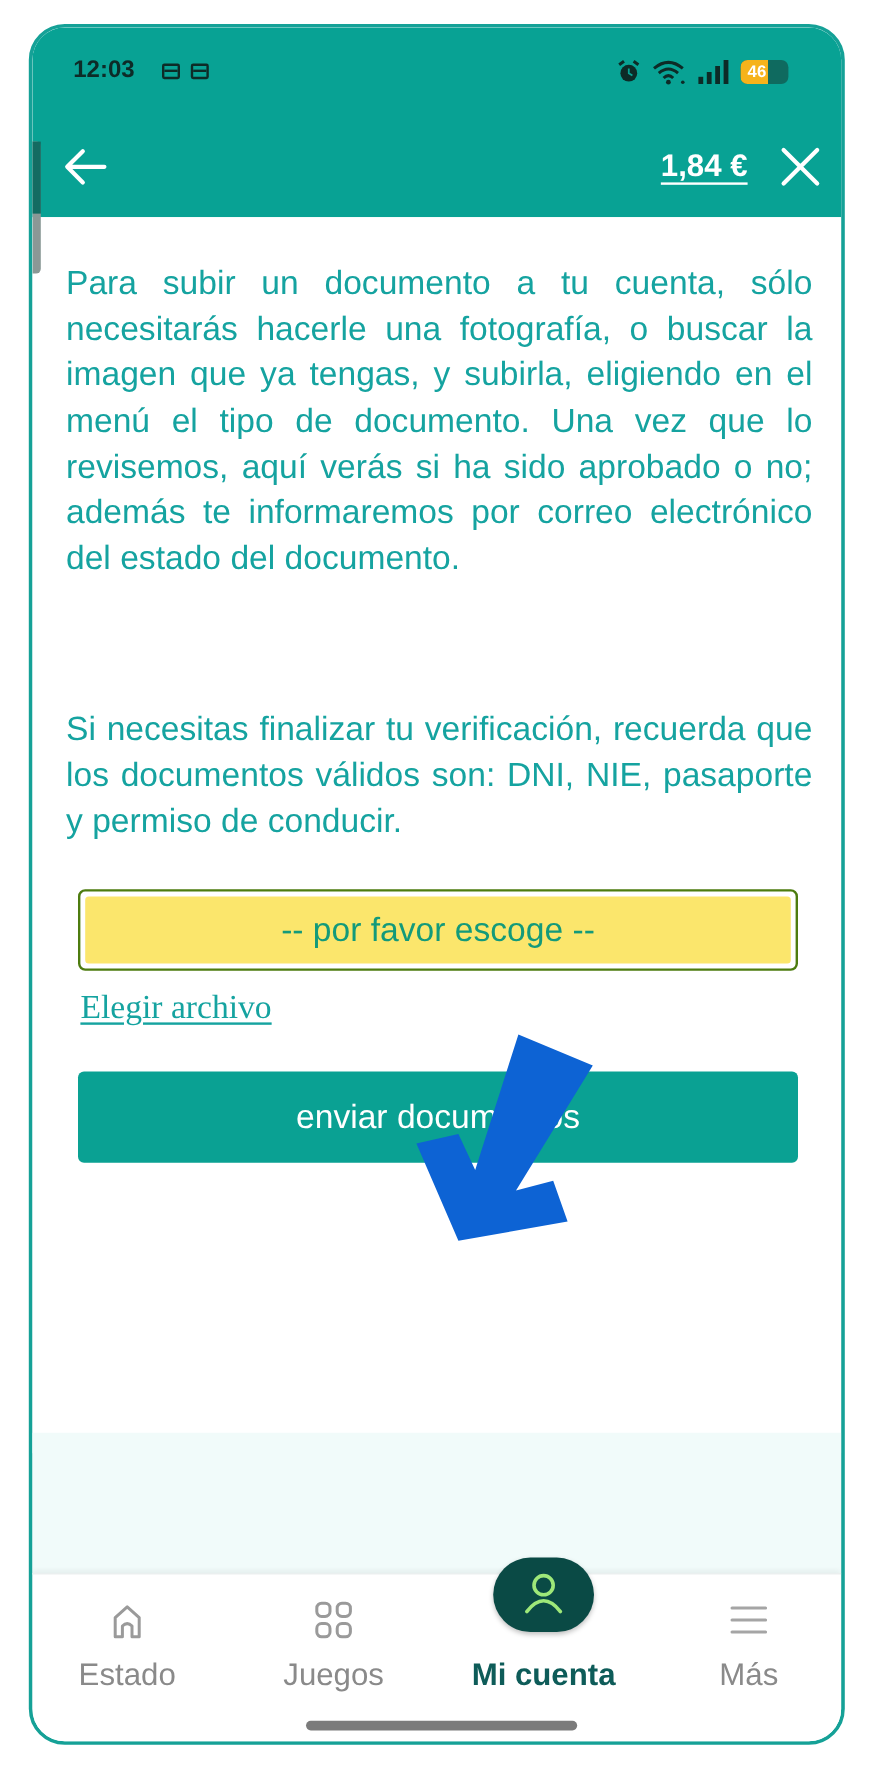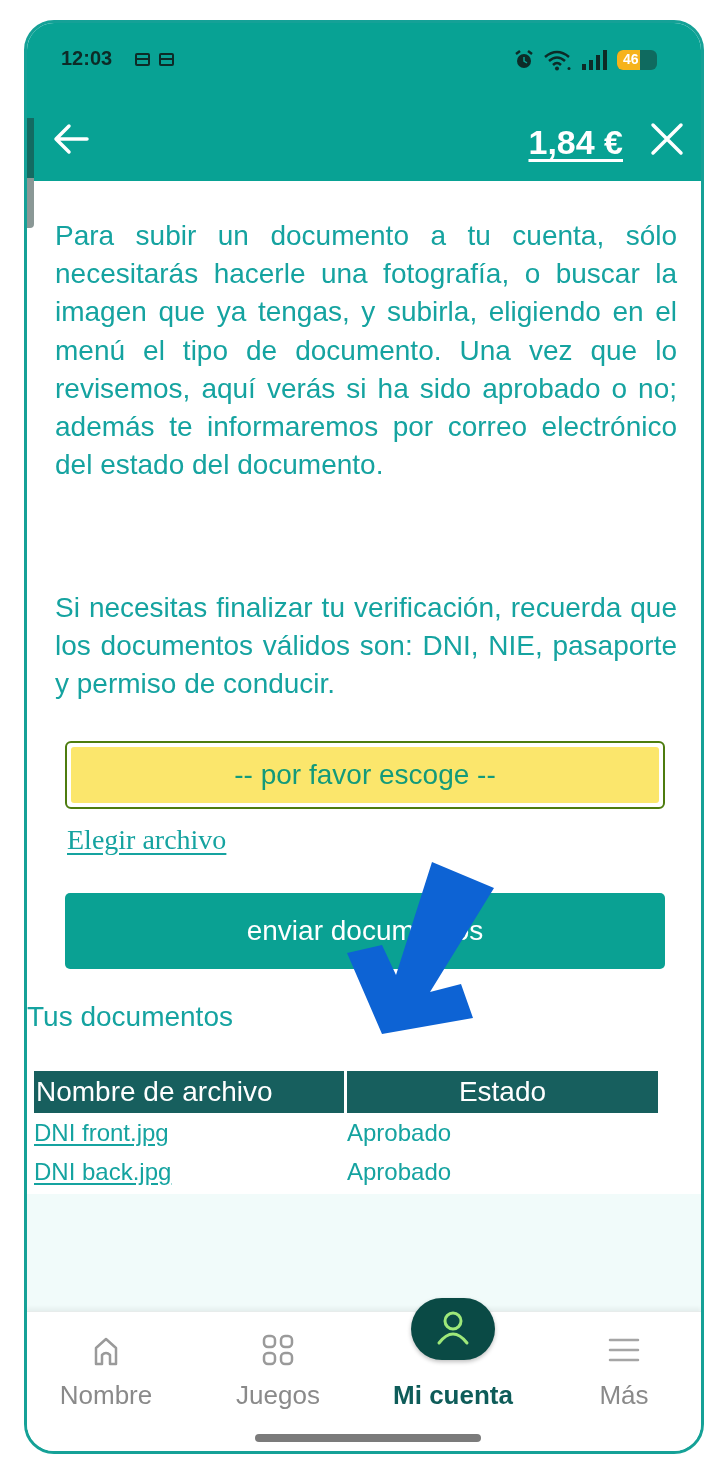--- a/index.html
+++ b/index.html
@@ -10,21 +10,21 @@
   .time{position:absolute;left:34px;top:24px;font-size:20px;color:#0d2b27;font-weight:bold;font-family:"Liberation Sans",sans-serif;}
   .sb-ic{position:absolute;top:30px;width:15px;height:13px;border:2px solid #0d2b27;border-radius:2px;box-sizing:border-box;}
   .sb-ic::after{content:"";position:absolute;left:0;right:0;top:3px;height:2px;background:#0d2b27;}
   .rstat{position:absolute;right:44px;top:26px;display:flex;align-items:center;gap:8px;}
   .battery{width:40px;height:20px;border-radius:6px;background:#0f6a5f;position:relative;overflow:hidden;}
   .battery .fill{position:absolute;left:0;top:0;bottom:0;width:58%;background:#f6b31b;}
   .battery span{position:absolute;left:6px;top:1px;font-size:14px;font-weight:bold;color:#fff;font-family:"Liberation Sans",sans-serif;}
   .appbar{position:absolute;left:0;top:80px;width:100%;height:78px;}
   .back{position:absolute;left:24px;top:18px;width:40px;height:36px;}
   .logo{position:absolute;left:98px;top:14px;font-size:35px;font-weight:bold;color:#fff;letter-spacing:-0.5px;font-family:"DejaVu Sans",sans-serif;}
-  .balance{position:absolute;right:78px;top:20px;font-size:34px;color:#fff;font-weight:bold;text-decoration:underline;text-underline-offset:5px;font-family:"Liberation Sans",sans-serif;text-align:right;}
+  .balance{position:absolute;right:78px;top:20px;font-size:26px;color:#fff;font-weight:bold;text-decoration:underline;text-underline-offset:5px;font-family:"Liberation Sans",sans-serif;text-align:right;}
   .close{position:absolute;right:16px;top:18px;width:36px;height:36px;}
   .scroll-ind{position:absolute;left:0;top:95px;width:7px;height:110px;background:#8a9896;border-radius:0 4px 4px 0;}
   .scroll-ind::before{content:"";position:absolute;left:0;top:0;width:7px;height:60px;background:#136b62;}
   .content{position:absolute;left:0;top:158px;width:100%;height:1030px;background:#fff;}
   .para{position:absolute;left:28px;width:622px;font-size:28px;line-height:38.2px;color:#15a3a0;text-align:justify;font-family:"Liberation Sans",sans-serif;}
   .p1{top:36px;}
   .p2{top:408px;}
   .select{position:absolute;left:38px;top:560px;width:600px;height:68px;border:2px solid #4d7c0f;border-radius:6px;box-sizing:border-box;padding:4px;background:#fff;}
   .select-inner{width:100%;height:100%;background:#fbe66c;border-radius:3px;display:flex;align-items:center;justify-content:center;font-size:28px;color:#139a7a;font-family:"Liberation Sans",sans-serif;}
   .choose{position:absolute;left:40px;top:643px;font-size:28px;color:#15a3a0;text-decoration:underline;text-underline-offset:4px;font-family:Liberation Serif, serif;}
@@ -96,52 +96,33 @@
     <p class="para p2" style="margin:0">Si necesitas finalizar tu verificación, recuerda que los documentos válidos son: DNI, NIE, pasaporte y permiso de conducir.</p>
 
     <div class="select">
       <div class="select-inner">-- por favor escoge --</div>
     </div>
 
     <span class="choose">Elegir archivo</span>
 
     <div class="send">enviar documentos</div>
 
-    <div class="docs-title">Tus documentos</div>
 
-    <table class="table">
-      <thead>
-        <tr>
-          <th class="c1">Nombre de archivo</th>
-          <th>Estado</th>
-        </tr>
-      </thead>
-      <tbody>
-        <tr>
-          <td><a>DNI front.jpg</a></td>
-          <td>Aprobado</td>
-        </tr>
-        <tr>
-          <td><a>DNI back.jpg</a></td>
-          <td>Aprobado</td>
-        </tr>
-      </tbody>
-    </table>
 
     <div class="footer-area"></div>
   </div>
 
   <div class="scroll-ind"></div>
 
   <div class="bottomnav">
     <div class="nav-item" style="left:4px">
       <svg class="nav-ic" viewBox="0 0 36 36">
           <path d="M8 32 V16 L18 7 L28 16 V32 H22 V23 Q18 19 14 23 V32 Z" stroke="#9a9a9a" stroke-width="2.5" fill="none" stroke-linejoin="round"></path>
         </svg>
-      <span class="lbl">Nombre</span>
+      <span class="lbl">Estado</span>
     </div>
     <div class="nav-item" style="left:176px">
       <svg class="nav-ic" viewBox="0 0 36 36">
           <rect x="4" y="4" width="11" height="11" rx="4" stroke="#9a9a9a" stroke-width="2.5" fill="none"></rect>
           <rect x="21" y="4" width="11" height="11" rx="4" stroke="#9a9a9a" stroke-width="2.5" fill="none"></rect>
           <rect x="4" y="21" width="11" height="11" rx="4" stroke="#9a9a9a" stroke-width="2.5" fill="none"></rect>
           <rect x="21" y="21" width="11" height="11" rx="4" stroke="#9a9a9a" stroke-width="2.5" fill="none"></rect>
         </svg>
       <span class="lbl">Juegos</span>
     </div>

